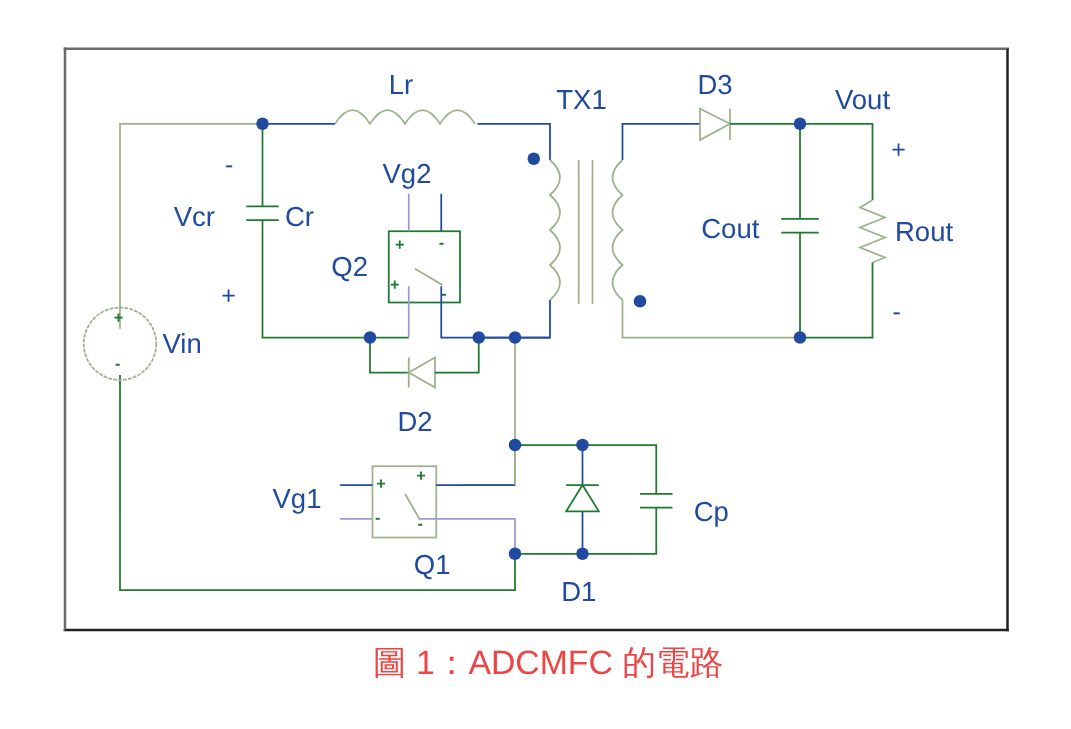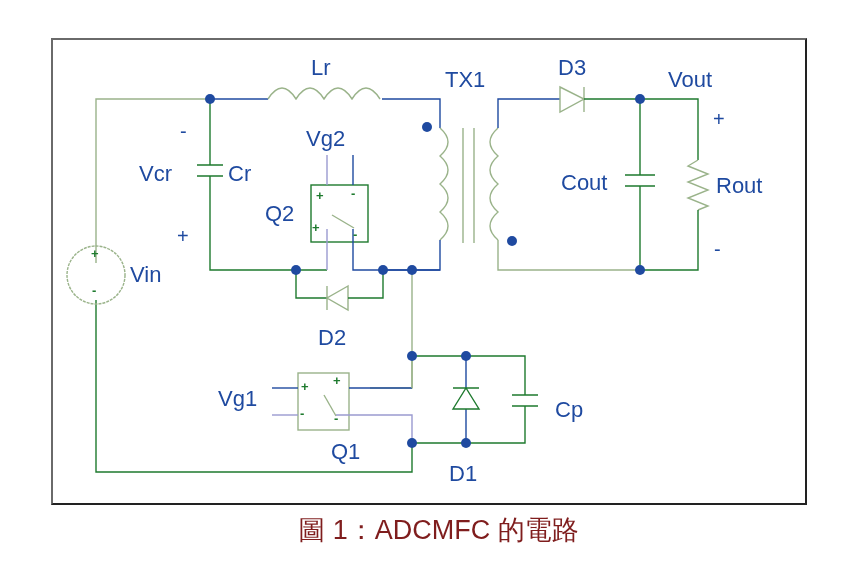--- a/index.html
+++ b/index.html
@@ -2,21 +2,21 @@
 <html><head>
 <meta charset="utf-8">
 <style>
   html,body{margin:0;padding:0;background:#ffffff;}
   body{width:857px;height:583px;position:relative;overflow:hidden;font-family:"Liberation Sans",sans-serif;}
   #frame{position:absolute;left:51px;top:38px;width:752px;height:463px;border-top:2px solid #6a6a6a;border-left:2px solid #6a6a6a;border-right:2px solid #222;border-bottom:2px solid #222;box-sizing:content-box;}
   svg{position:absolute;left:0;top:0;}
   .lbl{font-family:"Liberation Sans",sans-serif;font-size:22px;fill:#1f4aa0;}
   .pol{font-family:"Liberation Sans",sans-serif;font-size:20px;fill:#1f4aa0;}
   .sm{font-family:"Liberation Sans",sans-serif;font-size:13px;fill:#1e7a2e;font-weight:bold;}
-  #caption{position:absolute;left:0;width:857px;top:512px;text-align:center;font-size:27px;color:#7f1d1d;font-family:"Liberation Sans",sans-serif;padding-left:20px;box-sizing:border-box;}
+  #caption{position:absolute;left:0;width:857px;top:512px;text-align:center;font-size:27px;color:#ef4444;font-family:"Liberation Sans",sans-serif;padding-left:20px;box-sizing:border-box;}
 </style>
 </head>
 <body>
 
 <div id="frame"></div>
 
 <svg width="857" height="583" viewBox="0 0 857 583">
   <g fill="none" stroke-width="1.4">
 
     <path d="M96,263 V99 H210" stroke="#9ab38a"></path>

